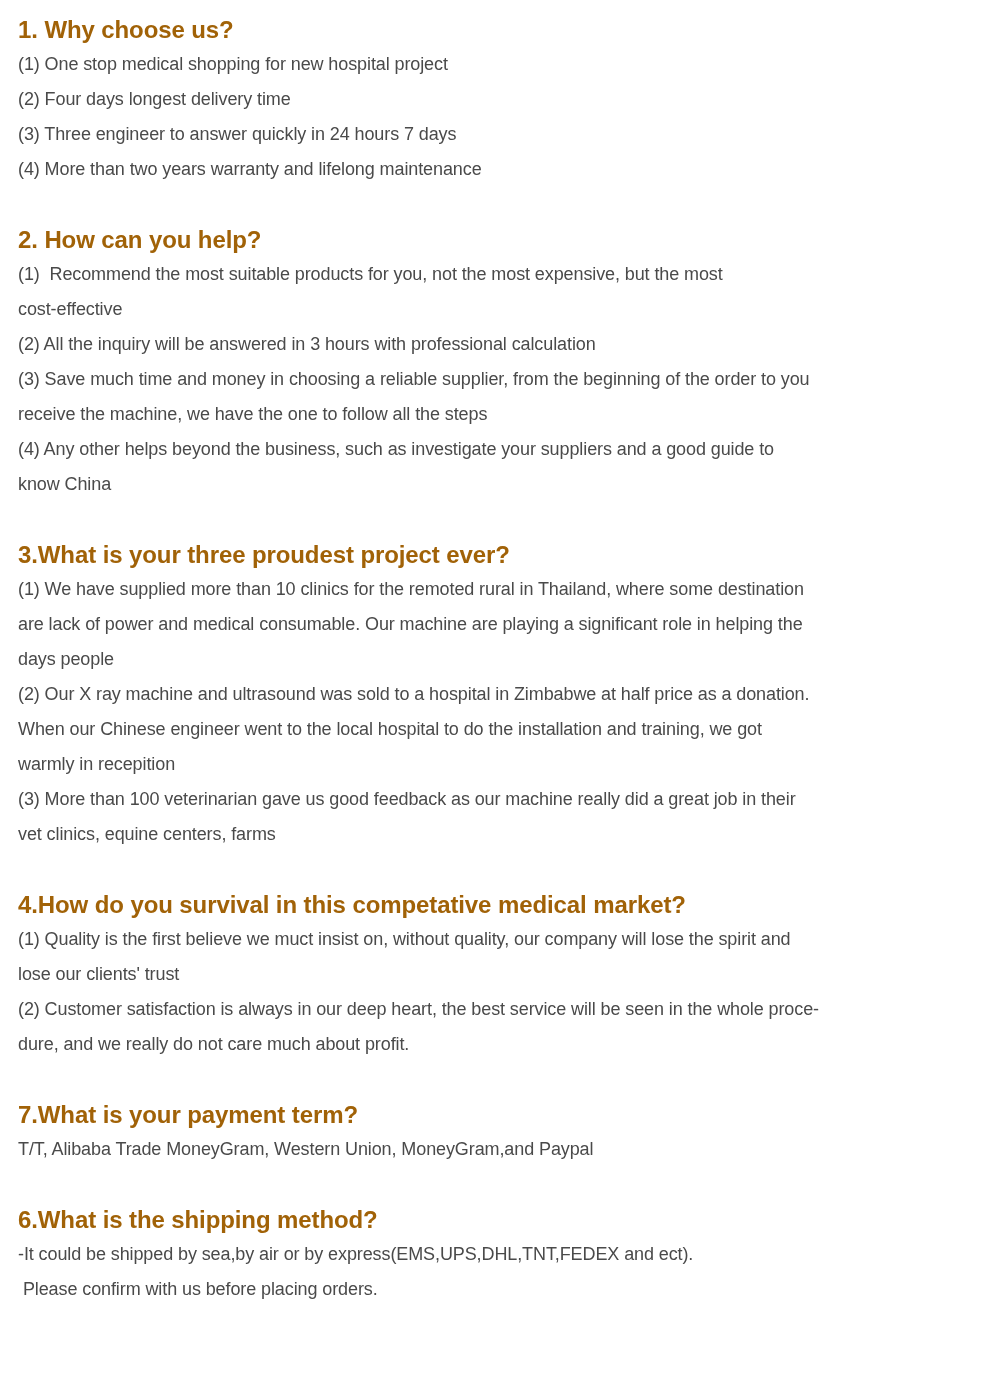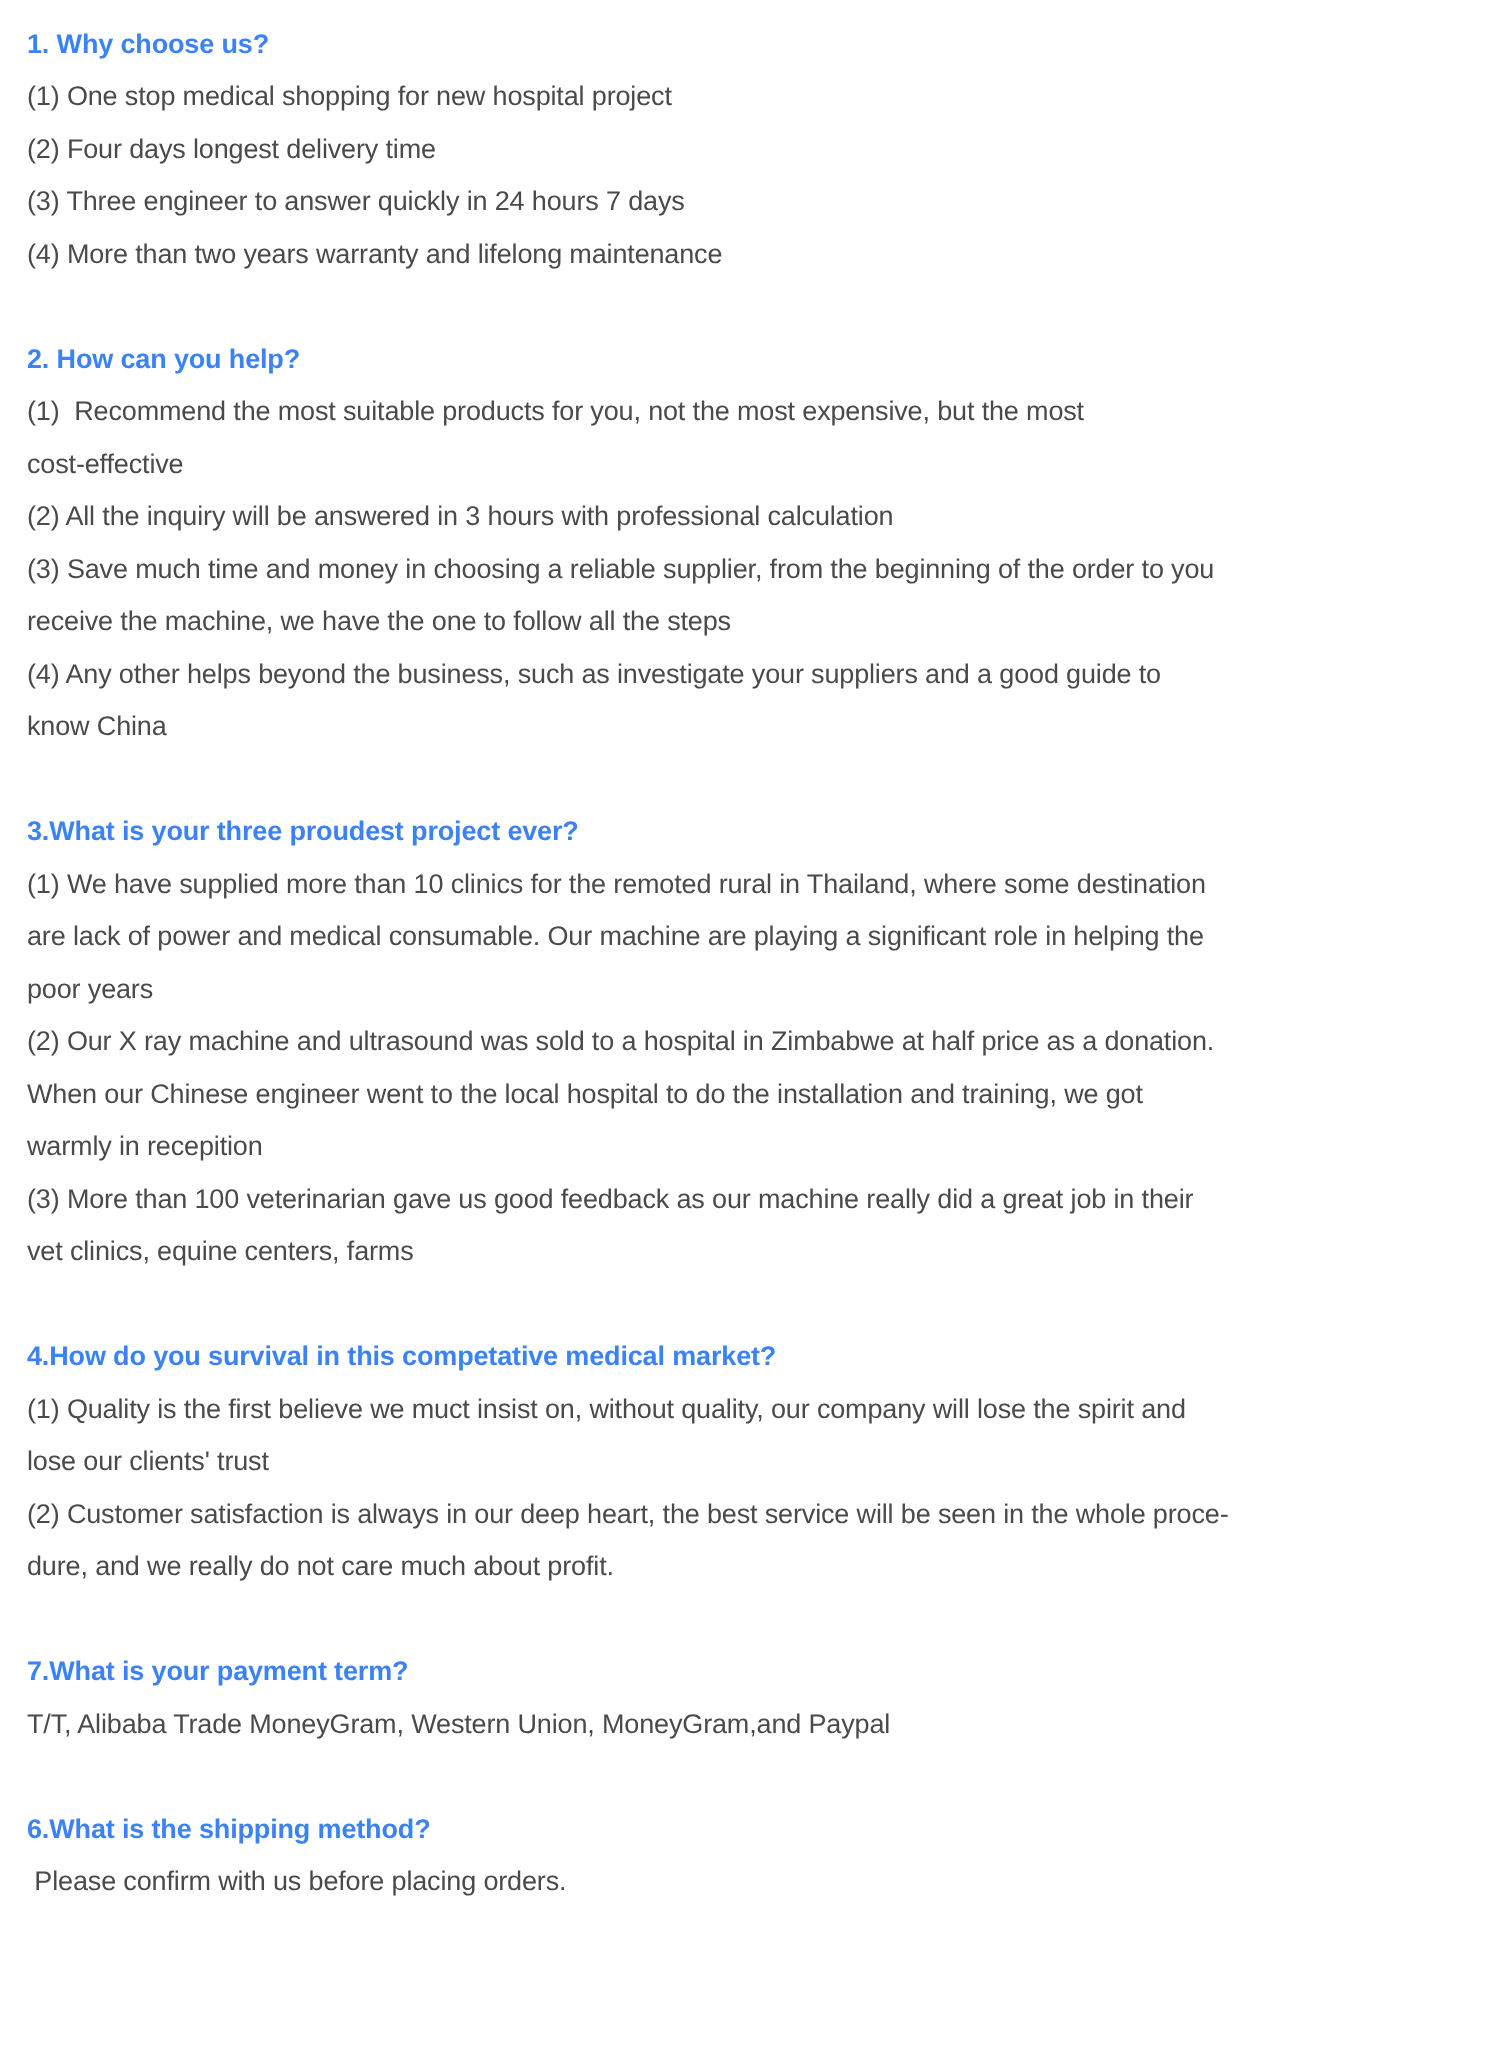--- a/index.html
+++ b/index.html
@@ -14,23 +14,23 @@
     overflow: hidden;
     font-family: "Liberation Sans", sans-serif;
   }
   .faq-doc {
     padding: 12px 18px 0 18px;
   }
   .faq-section {
     margin: 0 0 35px 0;
   }
   .faq-heading {
-    font-size: 18px;
+    font-size: 24px;
     font-weight: 700;
-    color: #3b82f6;
+    color: #a16207;
     line-height: 35px;
     white-space: pre-wrap;
     letter-spacing: -0.1px;
   }
   .faq-line {
     font-size: 18px;
     font-weight: 400;
     color: #4a4a4a;
     line-height: 35px;
     white-space: pre-wrap;
@@ -58,21 +58,21 @@
     <div class="faq-line">(3) Save much time and money in choosing a reliable supplier, from the beginning of the order to you</div>
     <div class="faq-line">receive the machine, we have the one to follow all the steps</div>
     <div class="faq-line">(4) Any other helps beyond the business, such as investigate your suppliers and a good guide to</div>
     <div class="faq-line">know China</div>
   </section>
 
   <section class="faq-section">
     <div class="faq-heading">3.What is your three proudest project ever?</div>
     <div class="faq-line">(1) We have supplied more than 10 clinics for the remoted rural in Thailand, where some destination</div>
     <div class="faq-line">are lack of power and medical consumable. Our machine are playing a significant role in helping the</div>
-    <div class="faq-line">poor years</div>
+    <div class="faq-line">days people</div>
     <div class="faq-line">(2) Our X ray machine and ultrasound was sold to a hospital in Zimbabwe at half price as a donation.</div>
     <div class="faq-line">When our Chinese engineer went to the local hospital to do the installation and training, we got</div>
     <div class="faq-line">warmly in recepition</div>
     <div class="faq-line">(3) More than 100 veterinarian gave us good feedback as our machine really did a great job in their</div>
     <div class="faq-line">vet clinics, equine centers, farms</div>
   </section>
 
   <section class="faq-section">
     <div class="faq-heading">4.How do you survival in this competative medical market?</div>
     <div class="faq-line">(1) Quality is the first believe we muct insist on, without quality, our company will lose the spirit and</div>
@@ -81,16 +81,17 @@
     <div class="faq-line">dure, and we really do not care much about profit.</div>
   </section>
 
   <section class="faq-section">
     <div class="faq-heading">7.What is your payment term?</div>
     <div class="faq-line">T/T, Alibaba Trade MoneyGram, Western Union, MoneyGram,and Paypal</div>
   </section>
 
   <section class="faq-section">
     <div class="faq-heading">6.What is the shipping method?</div>
+    <div class="faq-line">-It could be shipped by sea,by air or by express(EMS,UPS,DHL,TNT,FEDEX and ect).</div>
     <div class="faq-line"> Please confirm with us before placing orders.</div>
   </section>
 
 </main>
 
 </body></html>

